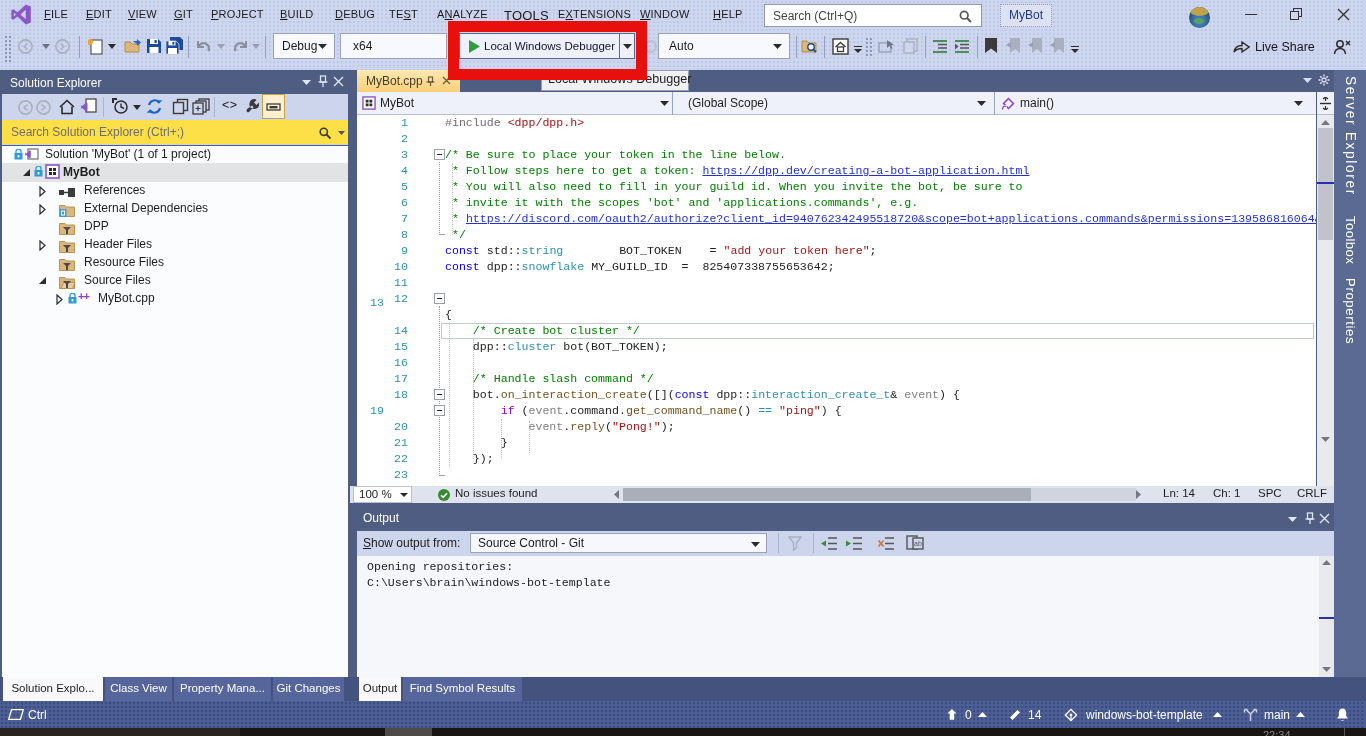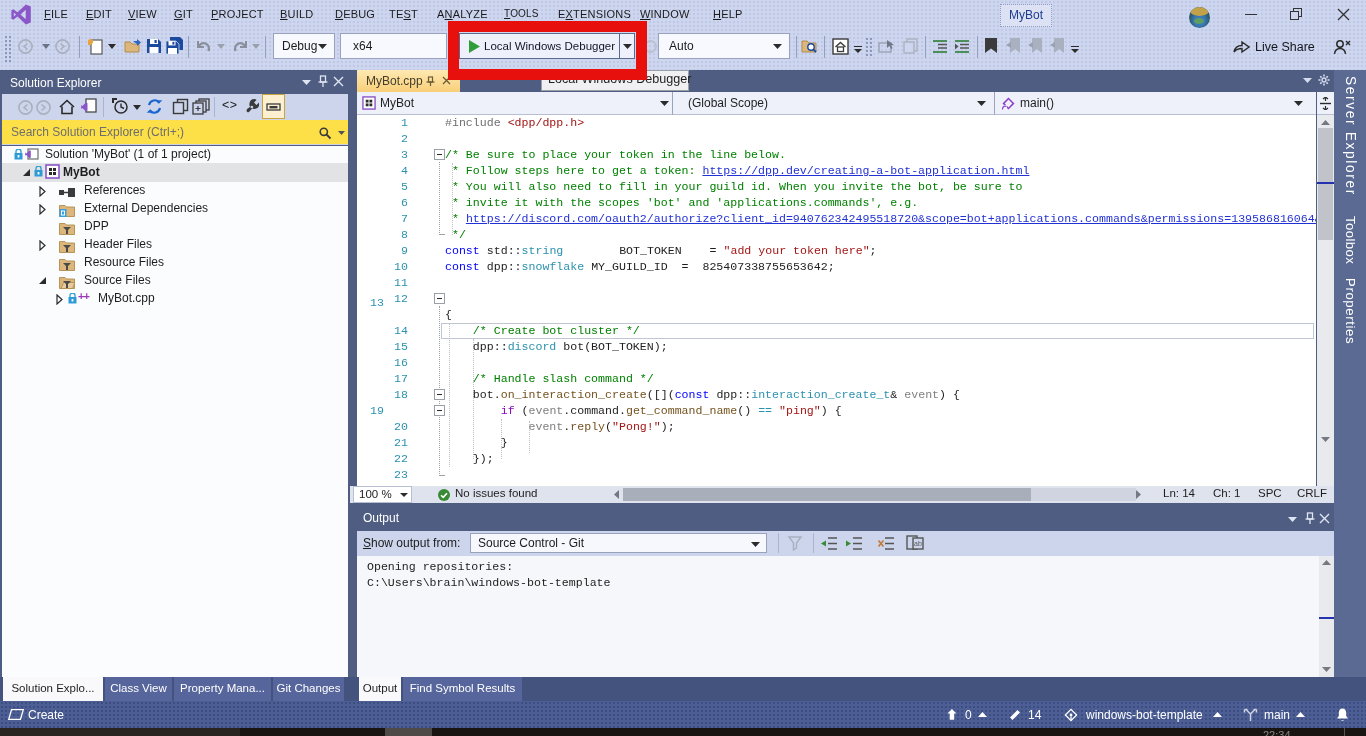--- a/index.html
+++ b/index.html
@@ -17,24 +17,31 @@
     </svg>
 <div class="a" style="left:44px;top:8px;font-size:11px;color:#1b1b1b;letter-spacing:0.2px;"><span style="text-decoration:underline">F</span>ILE</div>
 <div class="a" style="left:86px;top:8px;font-size:11px;color:#1b1b1b;letter-spacing:0.2px;"><span style="text-decoration:underline">E</span>DIT</div>
 <div class="a" style="left:128px;top:8px;font-size:11px;color:#1b1b1b;letter-spacing:0.2px;"><span style="text-decoration:underline">V</span>IEW</div>
 <div class="a" style="left:174px;top:8px;font-size:11px;color:#1b1b1b;letter-spacing:0.2px;"><span style="text-decoration:underline">G</span>IT</div>
 <div class="a" style="left:211px;top:8px;font-size:11px;color:#1b1b1b;letter-spacing:0.2px;"><span style="text-decoration:underline">P</span>ROJECT</div>
 <div class="a" style="left:280px;top:8px;font-size:11px;color:#1b1b1b;letter-spacing:0.2px;"><span style="text-decoration:underline">B</span>UILD</div>
 <div class="a" style="left:335px;top:8px;font-size:11px;color:#1b1b1b;letter-spacing:0.2px;"><span style="text-decoration:underline">D</span>EBUG</div>
 <div class="a" style="left:389px;top:8px;font-size:11px;color:#1b1b1b;letter-spacing:0.2px;">TE<span style="text-decoration:underline">S</span>T</div>
 <div class="a" style="left:437px;top:8px;font-size:11px;color:#1b1b1b;letter-spacing:0.2px;">A<span style="text-decoration:underline">N</span>ALYZE</div>
-<div class="a" style="left:504px;top:8px;font-size:10px;color:#1b1b1b;letter-spacing:0.2px;"><span style="text-decoration:underline">T</span>OOLS</div>
+<div class="a" style="left:504px;top:8px;font-size:13px;color:#1b1b1b;letter-spacing:0.2px;"><span style="text-decoration:underline">T</span>OOLS</div>
 <div class="a" style="left:558px;top:8px;font-size:11px;color:#1b1b1b;letter-spacing:0.2px;">E<span style="text-decoration:underline">X</span>TENSIONS</div>
 <div class="a" style="left:640px;top:8px;font-size:11px;color:#1b1b1b;letter-spacing:0.2px;"><span style="text-decoration:underline">W</span>INDOW</div>
 <div class="a" style="left:713px;top:8px;font-size:11px;color:#1b1b1b;letter-spacing:0.2px;"><span style="text-decoration:underline">H</span>ELP</div>
+<div class="a" style="left:764px;top:4px;width:218px;height:23px;background:#fff;border:1px solid #8e99b5;">
+      <div class="a" style="left:8px;top:4px;font-size:12px;color:#444;">Search (Ctrl+Q)</div>
+      <svg class="a" style="left:193px;top:4px" width="15" height="15" viewBox="0 0 15 15">
+        <circle cx="6.2" cy="6.2" r="3.8" fill="none" stroke="#555" stroke-width="1.7"></circle>
+        <line x1="9" y1="9" x2="13" y2="13" stroke="#555" stroke-width="2"></line>
+      </svg>
+    </div>
 <div class="a" style="left:1000px;top:4px;width:52px;height:23px;background:#dce2f4;border:1px dotted #8d9bc4;font-size:12px;color:#1f3a8f;text-align:center;line-height:21px;">MyBot</div>
 <div class="a" style="left:1189px;top:7px;width:21px;height:21px;border-radius:50%;background:radial-gradient(circle at 50% 65%, #3a7ab8 0 30%, #2c5f74 55%, #1e4250 100%);overflow:hidden;">
       <div class="a" style="left:1px;top:-1px;width:19px;height:10px;border-radius:50%;background:#c2a14b;"></div>
       <div class="a" style="left:5px;top:11px;width:10px;height:6px;border-radius:50%;background:#5f9e62;"></div>
     </div>
 <div class="a" style="left:1245px;top:14px;width:12px;height:1.4px;background:#333;"></div>
 <div class="a" style="left:1290px;top:11px;width:9px;height:9px;border:1.2px solid #333;background:#cdd6ee;z-index:2;"></div>
 <div class="a" style="left:1293px;top:8px;width:9px;height:9px;border:1.2px solid #333;"></div>
 <svg class="a" style="left:1337px;top:8px" width="13" height="13" viewBox="0 0 13 13">
       <path d="M1 1 L12 12 M12 1 L1 12" stroke="#333" stroke-width="1.3"></path>
@@ -518,21 +525,21 @@
 <div class="a cl" style="left:88px;top:32px;width:871px;overflow:hidden;"><span style="color:#008000;">/* Be sure to place your token in the line below.</span></div>
 <div class="a cl" style="left:88px;top:48px;width:871px;overflow:hidden;"><span style="color:#008000;"> * Follow steps here to get a token: </span><span style="color:#2231d4;text-decoration:underline;">https://dpp.dev/creating-a-bot-application.html</span></div>
 <div class="a cl" style="left:88px;top:64px;width:871px;overflow:hidden;"><span style="color:#008000;"> * You will also need to fill in your guild id. When you invite the bot, be sure to</span></div>
 <div class="a cl" style="left:88px;top:80px;width:871px;overflow:hidden;"><span style="color:#008000;"> * invite it with the scopes 'bot' and 'applications.commands', e.g.</span></div>
 <div class="a cl" style="left:88px;top:96px;width:871px;overflow:hidden;"><span style="color:#008000;"> * </span><span style="color:#2231d4;text-decoration:underline;">https://discord.com/oauth2/authorize?client_id=940762342495518720&amp;scope=bot+applications.commands&amp;permissions=139586816064&amp;state=x</span></div>
 <div class="a cl" style="left:88px;top:112px;width:871px;overflow:hidden;"><span style="color:#008000;"> */</span></div>
 <div class="a cl" style="left:88px;top:128px;width:871px;overflow:hidden;"><span style="color:#0000ff;">const</span><span style="color:#1e1e1e;"> std::</span><span style="color:#2b91af;">string</span><span style="color:#1e1e1e;padding-left:28px;">    BOT_TOKEN    = </span><span style="color:#a31515;">"add your token here"</span><span style="color:#1e1e1e;">;</span></div>
 <div class="a cl" style="left:88px;top:144px;width:871px;overflow:hidden;"><span style="color:#0000ff;">const</span><span style="color:#1e1e1e;"> dpp::</span><span style="color:#2b91af;">snowflake</span><span style="color:#1e1e1e;"> MY_GUILD_ID  =  825407338755653642;</span></div>
 <div class="a cl" style="left:88px;top:192px;width:871px;overflow:hidden;"><span style="color:#1e1e1e;">{</span></div>
 <div class="a cl" style="left:88px;top:208px;width:871px;overflow:hidden;"><span style="color:#1e1e1e;">    </span><span style="color:#008000;">/* Create bot cluster */</span></div>
-<div class="a cl" style="left:88px;top:224px;width:871px;overflow:hidden;"><span style="color:#1e1e1e;">    dpp::</span><span style="color:#2b91af;">discord</span><span style="color:#1e1e1e;"> bot(BOT_TOKEN);</span></div>
+<div class="a cl" style="left:88px;top:224px;width:871px;overflow:hidden;"><span style="color:#1e1e1e;">    dpp::</span><span style="color:#2b91af;">cluster</span><span style="color:#1e1e1e;"> bot(BOT_TOKEN);</span></div>
 <div class="a cl" style="left:88px;top:256px;width:871px;overflow:hidden;"><span style="color:#1e1e1e;">    </span><span style="color:#008000;">/* Handle slash command */</span></div>
 <div class="a cl" style="left:88px;top:272px;width:871px;overflow:hidden;"><span style="color:#1e1e1e;">    bot.</span><span style="color:#74531f;">on_interaction_create</span><span style="color:#1e1e1e;">([](</span><span style="color:#0000ff;">const</span><span style="color:#1e1e1e;"> dpp::</span><span style="color:#2b91af;">interaction_create_t</span><span style="color:#1e1e1e;">&amp;</span><span style="color:#1e1e1e;"> </span><span style="color:#808080;">event</span><span style="color:#1e1e1e;">) {</span></div>
 <div class="a cl" style="left:88px;top:288px;width:871px;overflow:hidden;"><span style="color:#1e1e1e;">        </span><span style="color:#8F08C4;">if</span><span style="color:#1e1e1e;"> (</span><span style="color:#808080;">event</span><span style="color:#1e1e1e;">.command.</span><span style="color:#74531f;">get_command_name</span><span style="color:#1e1e1e;">() </span><span style="color:#2b91af;">==</span><span style="color:#1e1e1e;"> </span><span style="color:#a31515;">"ping"</span><span style="color:#1e1e1e;">) {</span></div>
 <div class="a cl" style="left:88px;top:304px;width:871px;overflow:hidden;"><span style="color:#1e1e1e;">            </span><span style="color:#808080;">event</span><span style="color:#1e1e1e;">.</span><span style="color:#74531f;">reply</span><span style="color:#1e1e1e;">(</span><span style="color:#a31515;">"Pong!"</span><span style="color:#1e1e1e;">);</span></div>
 <div class="a cl" style="left:88px;top:320px;width:871px;overflow:hidden;"><span style="color:#1e1e1e;">        }</span></div>
 <div class="a cl" style="left:88px;top:336px;width:871px;overflow:hidden;"><span style="color:#1e1e1e;">    });</span></div>
 </div>
 <div class="a" style="left:1317px;top:115px;width:17px;height:371px;background:#e9eaee;">
 <svg class="a" style="left:4px;top:5px" width="9" height="5" viewBox="0 0 9 5">
       <path d="M4.5 0 L9 5 L0 5 Z" fill="#747881"></path>
@@ -650,21 +657,21 @@
 <div class="a" style="left:104px;top:0;width:68px;height:24px;background:#56659b;color:#fff;text-align:center;line-height:23px;white-space:nowrap;overflow:hidden;border-left:1px solid #44537d;">Class View</div>
 <div class="a" style="left:173px;top:0;width:98px;height:24px;background:#56659b;color:#fff;text-align:center;line-height:23px;white-space:nowrap;overflow:hidden;border-left:1px solid #44537d;">Property Mana...</div>
 <div class="a" style="left:272px;top:0;width:72px;height:24px;background:#56659b;color:#fff;text-align:center;line-height:23px;white-space:nowrap;overflow:hidden;border-left:1px solid #44537d;">Git Changes</div>
 <div class="a" style="left:359px;top:0;width:42px;height:24px;background:#f9f9fb;color:#1e1e1e;text-align:center;line-height:23px;white-space:nowrap;overflow:hidden;">Output</div>
 <div class="a" style="left:402px;top:0;width:120px;height:24px;background:#56659b;color:#fff;text-align:center;line-height:23px;white-space:nowrap;overflow:hidden;border-left:1px solid #44537d;">Find Symbol Results</div>
 </div>
 <div class="a" style="left:0;top:701px;width:1366px;height:27px;background:#4c5e93;background-image:radial-gradient(#3c4d82 0.9px,transparent 1px);background-size:4px 4px;color:#fff;font-size:12px;">
 <svg class="a" style="left:8px;top:8px" width="16" height="11" viewBox="0 0 16 11">
       <path d="M3.5 0.7 L15.3 0.7 L12.5 10.3 L0.7 10.3 Z" fill="none" stroke="#fff" stroke-width="1.3"></path>
     </svg>
-<div class="a" style="left:28px;top:7px;">Create</div>
+<div class="a" style="left:28px;top:7px;">Ctrl</div>
 <svg class="a" style="left:947px;top:8px" width="11" height="12" viewBox="0 0 11 12">
       <path d="M5.5 0 L10.5 5 L8 5 L8 12 L3 12 L3 5 L0.5 5 Z" fill="#fff" transform="scale(0.9)"></path>
     </svg>
 <div class="a" style="left:965px;top:7px;">0</div>
 <svg class="a" style="left:978px;top:11px" width="9" height="5" viewBox="0 0 9 5">
       <path d="M4.5 0 L9 5 L0 5 Z" fill="#fff"></path>
     </svg>
 <svg class="a" style="left:1008px;top:8px" width="13" height="13" viewBox="0 0 13 13">
       <path d="M1 12 L2 8.5 L9.5 1 L12 3.5 L4.5 11 Z M1 12 L4.5 11 L2 8.5 Z" fill="#fff"></path>
     </svg>

